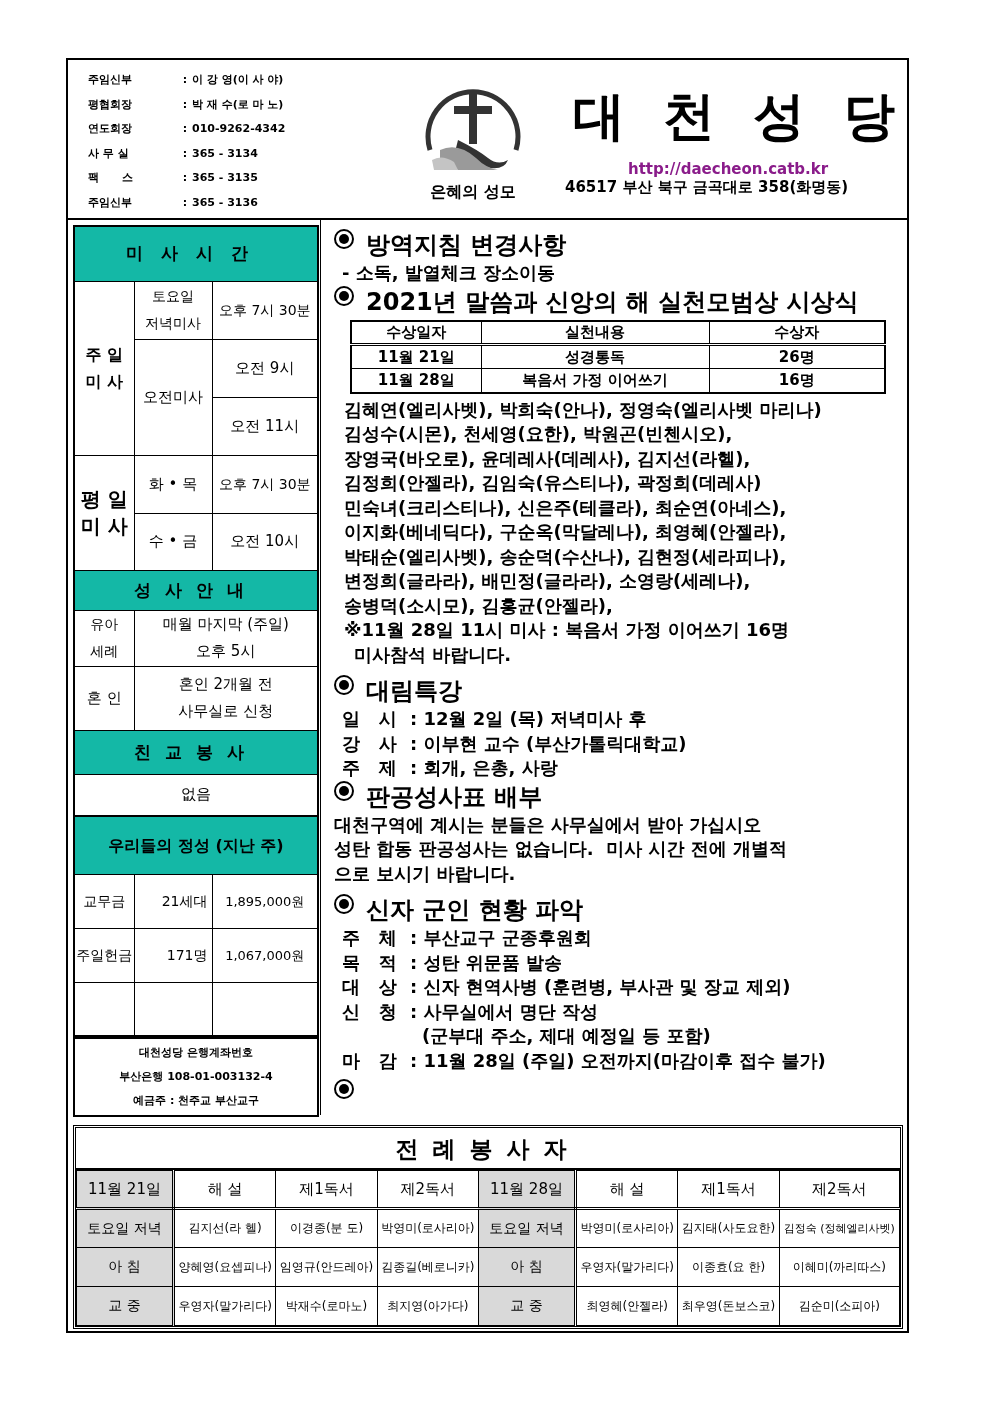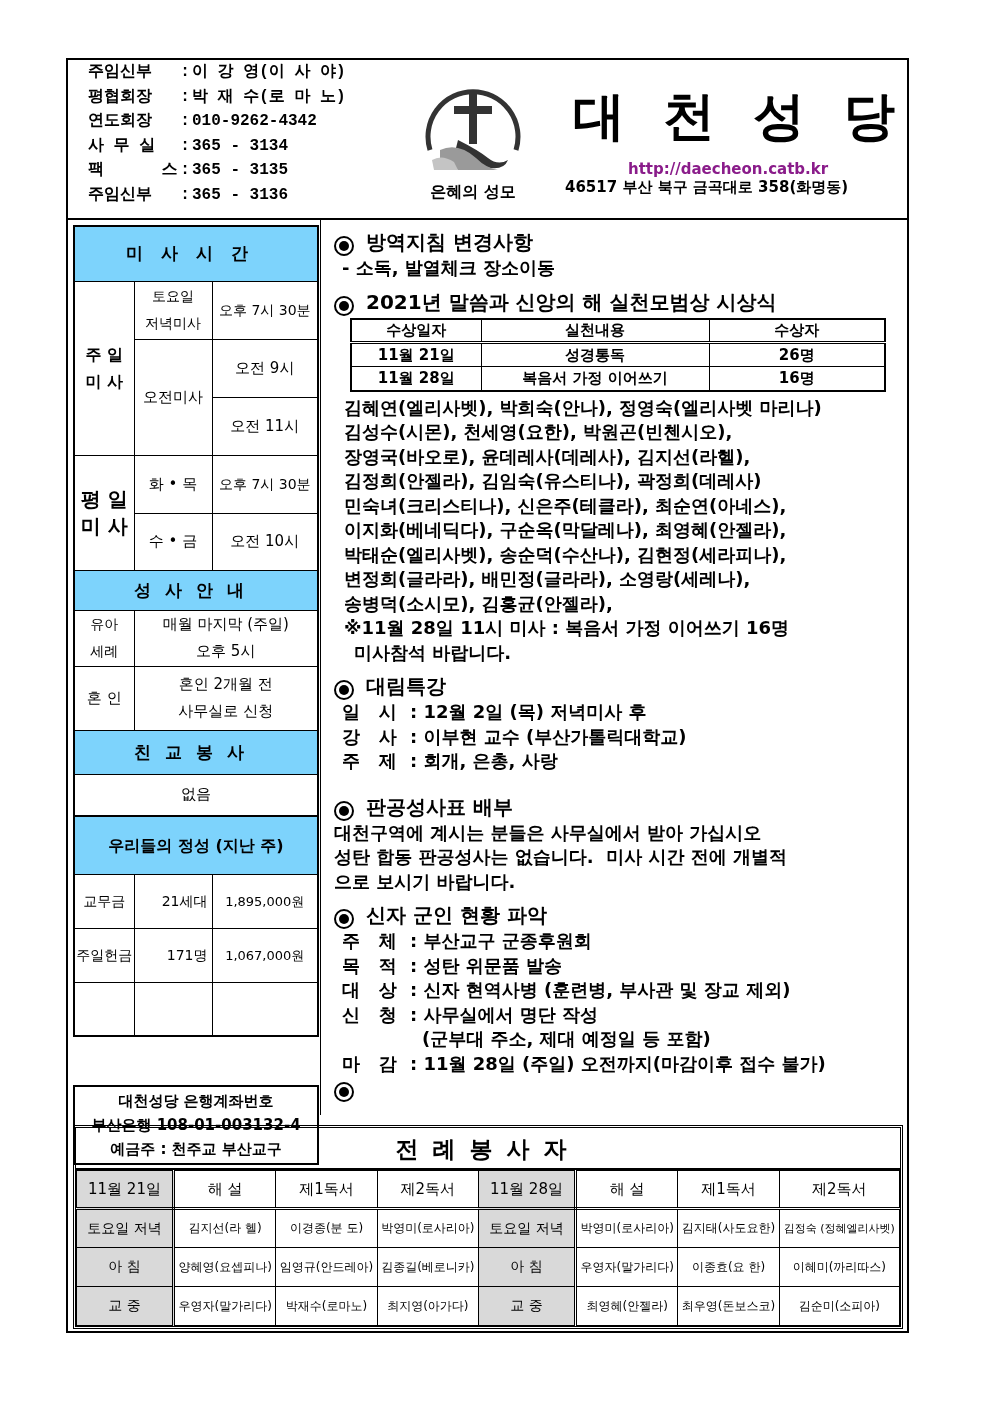--- a/index.html
+++ b/index.html
@@ -3,45 +3,45 @@
 <meta charset="utf-8">
 <style>
   * { box-sizing: border-box; margin: 0; padding: 0; }
   html, body { width: 992px; height: 1403px; background: #fff; }
   body { position: relative; font-family: "DejaVu Sans", "Liberation Sans", sans-serif; color: #000; }
 
   .frame { position: absolute; left: 66px; top: 58px; width: 843px; height: 1275px; border: 2px solid #000; }
 
   
   .header { position: absolute; left: 0; top: 0; width: 839px; height: 160px; border-bottom: 2px solid #000; }
-  .contacts { position: absolute; left: 20px; top: 0; font-size: 16px; font-weight: bold; line-height: 24.5px; font-family: Liberation Mono, monospace; }
+  .contacts { position: absolute; left: 20px; top: 8px; font-size: 11px; font-weight: bold; line-height: 24.5px; }
   .contacts .row { display: flex; white-space: nowrap; }
   .contacts .lbl { width: 90px; letter-spacing: 0px; display: inline-block; }
   .contacts .colon { width: 14px; text-align: center; }
   .logo { position: absolute; left: 350px; top: 20px; width: 110px; height: 130px; }
   .logo-caption { position: absolute; left: 0; top: 102px; width: 110px; text-align: center; font-size: 16px; font-weight: bold; white-space: nowrap; }
   .title { position: absolute; left: 505px; top: 22px; font-size: 52px; font-weight: bold; letter-spacing: 38px; white-space: nowrap; font-family: "DejaVu Sans", sans-serif; }
   .url { position: absolute; left: 560px; top: 100px; font-size: 15px; font-weight: bold; color: #8a1c8a; }
   .address { position: absolute; left: 497px; top: 118px; font-size: 15px; font-weight: bold; white-space: nowrap; }
 
   
   .leftcol { position: absolute; left: 5px; top: 165px; width: 246px; }
   table { border-collapse: collapse; }
   .mass { width: 246px; border: 2px solid #000; font-size: 15px; }
   .mass td { border: 1px solid #000; text-align: center; vertical-align: middle; line-height: 27px; }
-  .gray { background: #7dd3fc; }
+  .gray { background: #14b8a6; }
   .sec-title { height: 55px; font-size: 17px; font-weight: bold; letter-spacing: 18px; }
   .sec-title2 { height: 40px; font-size: 17px; font-weight: bold; letter-spacing: 14px; }
-  .bank { border: 2px solid #000; width: 246px; text-align: center; font-size: 15px; font-weight: bold; line-height: 24px; padding: 2px 0; margin-top: 48px; }
+  .bank { border: 2px solid #000; width: 246px; text-align: center; font-size: 11px; font-weight: bold; line-height: 24px; padding: 2px 0; }
 
   .vdivider { position: absolute; left: 252px; top: 160px; width: 1px; height: 895px; background: #000; }
 
   
   .rightcol { position: absolute; left: 266px; top: 165px; width: 572px; font-weight: bold; }
-  .h { font-size: 20px; font-weight: bold; white-space: nowrap; display: flex; align-items: flex-end; }
+  .h { font-size: 24px; font-weight: bold; white-space: nowrap; display: flex; align-items: flex-start; }
   .h .bullet { display: inline-block; width: 20px; height: 20px; border: 2px solid #000; border-radius: 50%; position: relative; margin-right: 12px; }
   .h .bullet::after { content: ""; position: absolute; left: 3px; top: 3px; width: 10px; height: 10px; border-radius: 50%; background: #000; }
   .p { font-size: 18px; line-height: 24.5px; white-space: nowrap; }
   .award { width: 536px; margin-left: 16px; border: 2px solid #000; font-size: 15px; margin-top: 2px; }
   .award td { border: 1px solid #000; text-align: center; height: 24px; }
   .award tr.hdr td { border-bottom: 3px double #000; }
 
   
   .liturgy { position: absolute; left: 5px; top: 1065px; width: 830px; border: 3px double #000; }
   .lit-title { height: 42px; border-bottom: 2px solid #000; text-align: center; font-size: 23px; font-weight: bold; letter-spacing: 14px; line-height: 42px; }
@@ -199,21 +199,21 @@
 
   <div class="vdivider"></div>
 
   <div class="rightcol">
     <div class="h" style="margin-top:4px">
         <span class="bullet"></span>
         <span>방역지침 변경사항</span>
       </div>
     <div class="p" style="padding-left:8px">- 소독, 발열체크 장소이동</div>
 
-    <div class="h" style="margin-top:8px">
+    <div class="h" style="">
         <span class="bullet"></span>
         <span>2021년 말씀과 신앙의 해 실천모범상 시상식</span>
       </div>
     <table class="award">
       <tbody>
           <tr class="hdr">
         <td style="width:130px">수상일자</td>
         <td style="width:228px">실천내용</td>
         <td>수상자</td>
       </tr>
@@ -246,21 +246,21 @@
     <div class="h" style="margin-top:8px">
         <span class="bullet"></span>
         <span>대림특강</span>
       </div>
     <div style="padding-left:8px">
       <div class="p"><span style="display:inline-block;width:68px;white-space:pre">일   시</span>: <span>12월 2일 (목) 저녁미사 후</span></div>
       <div class="p"><span style="display:inline-block;width:68px;white-space:pre">강   사</span>: <span>이부현 교수 (부산가톨릭대학교)</span></div>
       <div class="p"><span style="display:inline-block;width:68px;white-space:pre">주   제</span>: <span>회개, 은총, 사랑</span></div>
     </div>
 
-    <div class="h" style="margin-top:20px">
+    <div class="h" style="margin-top:0">
         <span class="bullet"></span>
         <span>판공성사표 배부</span>
       </div>
     <div>
       <div class="p">대천구역에 계시는 분들은 사무실에서 받아 가십시오</div>
       <div class="p" style="white-space:pre">성탄 합동 판공성사는 없습니다.  미사 시간 전에 개별적</div>
       <div class="p">으로 보시기 바랍니다.</div>
     </div>
 
     <div class="h" style="margin-top:8px">

